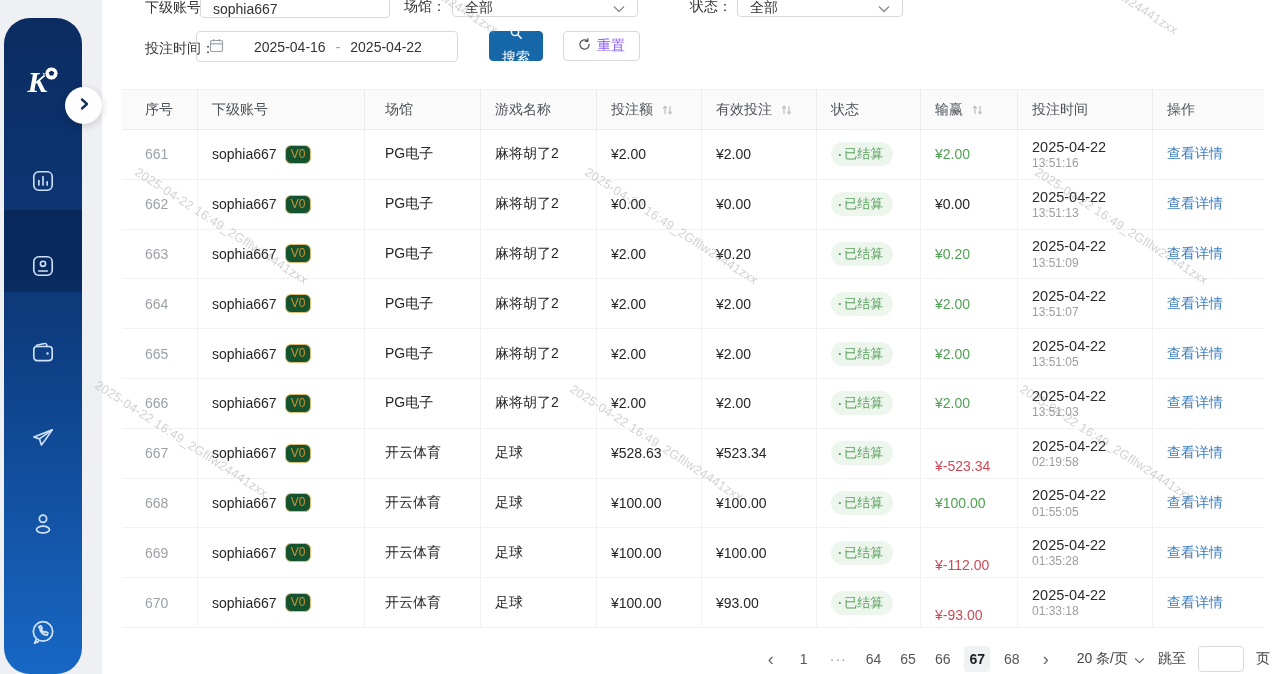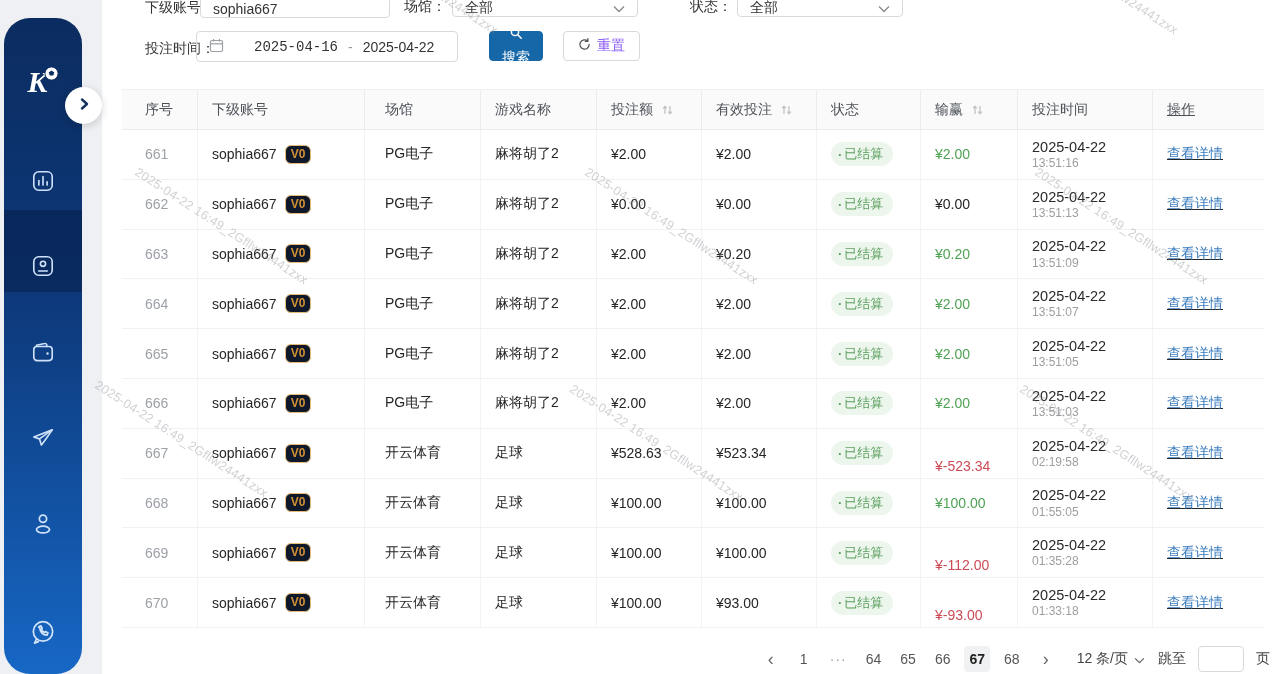--- a/index.html
+++ b/index.html
@@ -42,28 +42,28 @@
   .btn-primary { background:#1567a8; color:#fff; border:1px solid #1567a8;flex-direction:column; }
   .btn-plain { background:#fff; color:#8b5cf6; border:1px solid #d9d9d9; }
 
   
   .table { position:absolute; left:20px; top:89px; width:1142px; }
   .tr { display:grid; grid-template-columns:76px 167px 116px 116px 105px 115px 104px 97px 135px 111px;
     align-items:stretch; }
   .thead { height:41px; background:#fafafa; border-top:1px solid #f0f0f0; border-bottom:1px solid #ebebeb; }
   .th { display:flex; align-items:center; gap:8px; padding-left:14px; font-size:14px;
     color:#4d5259; border-right:1px solid #ececec;text-align:center; }
-  .tr > :last-child { border-right:none;text-decoration:underline; }
+  .tr > :last-child { border-right:none; }
   .tbody-row { height:49.8px; border-bottom:1px solid #f1f1f1; }
   .td { display:flex; align-items:center; padding-left:14px; font-size:14px; color:#262626;
     border-right:1px solid #f3f3f3; }
   .td.c0 { padding-left:23px; color:#9ca1a8; }
   .td.c2 { padding-left:20px; }
-  .badge-v0 { margin-left:8px; font-size:12px; color:#d19135; background:#0f172a;
-    border:1px solid #e4bb77; border-radius:6px; padding:0 5px; line-height:17px;font-weight:bold; }
+  .badge-v0 { margin-left:8px; font-size:12px; color:#d19135; background:#14532d;
+    border:1px solid #e4bb77; border-radius:6px; padding:0 5px; line-height:17px; }
   .pill { display:inline-flex; align-items:center; background:#edf6ed; color:#5a9f5e;
     border-radius:12px; padding:3px 10px 3px 7px; font-size:13px; }
   .pill::before { content:"·"; font-weight:bold; margin-right:2px; }
   .win-pos { color:#4fa254; } .win-neg { color:#cb4a56;margin-top:25px; } .win-zero { color:#262626; }
   .dt { display:flex; flex-direction:column; justify-content:center; line-height:1.25; }
   .dt .d { font-size:14.5px; color:#2b2b2b; font-weight:500; }
   .dt .t { font-size:12px; color:#9e9e9e; }
   .link { color:#3b7dbe; cursor:pointer; }
   .sort-icon { display:inline-flex; }
 
@@ -167,21 +167,21 @@
     </div>
 
     <div class="flabel" style="left:43px; top:40px;">投注时间：</div>
     <div class="daterange" style="left:94px; top:31px; width:262px;">
       <span><svg class="cal" width="15" height="15" viewBox="0 0 15 15">
             <rect x="1.5" y="2.5" width="12" height="11" rx="1.5" fill="none" stroke="#9aa0a6" stroke-width="1.2"></rect>
             <line x1="1.5" y1="5.8" x2="13.5" y2="5.8" stroke="#9aa0a6" stroke-width="1.2"></line>
             <line x1="4.6" y1="1" x2="4.6" y2="3.6" stroke="#9aa0a6" stroke-width="1.2"></line>
             <line x1="10.4" y1="1" x2="10.4" y2="3.6" stroke="#9aa0a6" stroke-width="1.2"></line>
           </svg></span>
-      <span style="margin-left:20px;font-family:Liberation Mono, monospace;">2025-04-16</span>
+      <span style="margin-left:20px;">2025-04-16</span>
       <span style="color:#999;">-</span>
       <span>2025-04-22</span>
     </div>
     <div class="btn btn-primary" style="left:387px; top:31px; width:54px;">
       <span><svg width="14" height="14" viewBox="0 0 14 14">
             <circle cx="6" cy="6" r="3.6" fill="none" stroke="#fff" stroke-width="1.5"></circle>
             <line x1="8.8" y1="8.8" x2="12.2" y2="12.2" stroke="#fff" stroke-width="1.5" stroke-linecap="round"></line>
           </svg></span>
       <span>搜索</span>
     </div>
@@ -520,21 +520,21 @@
           <span class="pg">1</span>
           <span class="pg dots">···</span>
           <span class="pg">64</span>
           <span class="pg">65</span>
           <span class="pg">66</span>
           <span class="pg active">67</span>
           <span class="pg">68</span>
         </span>
       <span class="pg arrow">›</span>
       <span class="page-size">
-        <span>12 条/页</span>
+        <span>20 条/页</span>
         <span><svg width="11" height="7" viewBox="0 0 12 8">
               <polyline points="1,1.5 6,6.5 11,1.5" fill="none" stroke="#666" stroke-width="1.4"></polyline>
             </svg></span>
       </span>
       <span class="jump">
         <span>跳至</span>
         <input value="" style="">
         <span>页</span>
       </span>
     </div>

